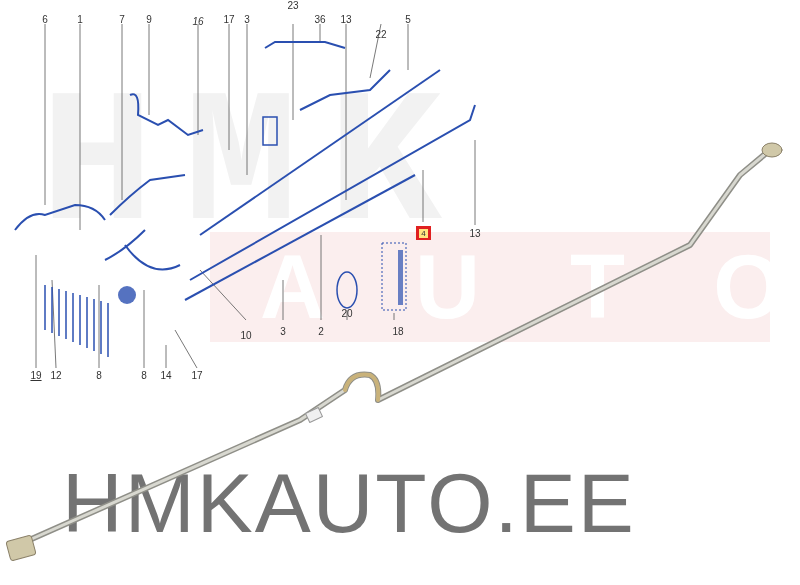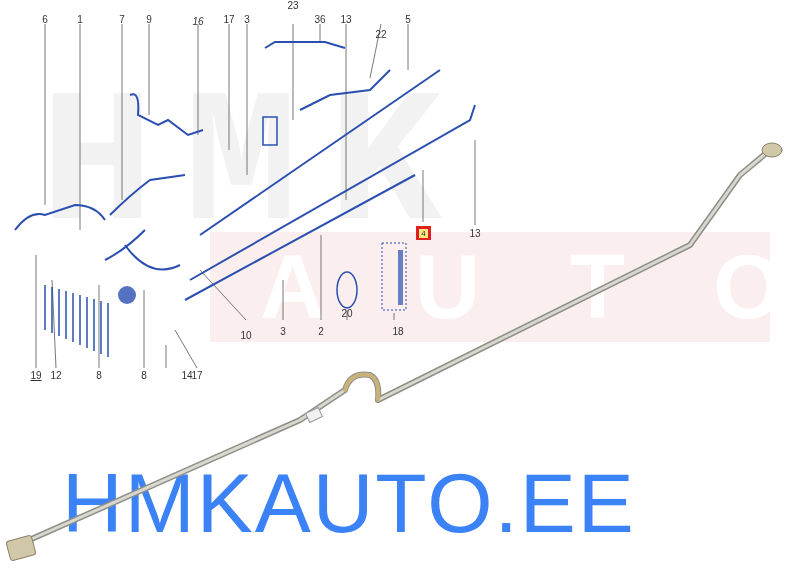--- a/index.html
+++ b/index.html
@@ -1,19 +1,19 @@
 <!DOCTYPE html>
 <html><head>
 <meta charset="utf-8">
 <style>
   html, body { margin:0; padding:0; background:#ffffff; }
   body { width:800px; height:585px; position:relative; overflow:hidden; font-family:"Liberation Sans", sans-serif; }
   .wm-auto-band { position:absolute; left:210px; top:232px; width:560px; height:110px; background:#fbeeee; }
   .wm-letter { position:absolute; font-family:"Liberation Sans", sans-serif; font-weight:bold; color:#f2f2f2; }
-  .wm-footer { position:absolute; left:62px; top:455px; font-size:84px; color:#3b82f6; letter-spacing:2px; font-family:"Liberation Sans", sans-serif; }
+  .wm-footer { position:absolute; left:62px; top:455px; font-size:84px; color:#737373; letter-spacing:2px; font-family:"Liberation Sans", sans-serif; }
   .callout { position:absolute; font-size:10px; color:#333; transform:translateX(-50%); white-space:nowrap; }
   .callout-hl { position:absolute; width:15px; height:14px; background:#e02020; display:flex; align-items:center; justify-content:center; }
   .callout-hl span { display:block; width:9px; height:9px; background:#ffe680; font-size:8px; line-height:9px; text-align:center; color:#333; }
   svg.diagram { position:absolute; left:0; top:0; }
 </style>
 </head>
 <body>
 
 <div class="wm-auto-band"></div>
 <div class="wm-letter" style="left:40px;top:60px;font-size:190px;letter-spacing:30px;font-family:Liberation Mono, monospace;">HMK</div>
@@ -111,14 +111,14 @@
 <div class="callout" style="left:246px;top:330px;text-align:right;">10</div>
 <div class="callout" style="left:283px;top:326px;">3</div>
 <div class="callout" style="left:321px;top:326px;">2</div>
 <div class="callout" style="left:347px;top:308px;">20</div>
 <div class="callout" style="left:382px;top:326px;margin-left:16px;">18</div>
 
 <div class="callout" style="left:36px;top:370px;text-decoration:underline;">19</div>
 <div class="callout" style="left:56px;top:370px;">12</div>
 <div class="callout" style="left:99px;top:370px;">8</div>
 <div class="callout" style="left:144px;top:370px;">8</div>
-<div class="callout" style="left:166px;top:370px;margin-left:21px;">14</div>
+<div class="callout" style="left:166px;top:370px;">14</div>
 <div class="callout" style="left:197px;top:370px;">17</div>
 
 </body></html>

